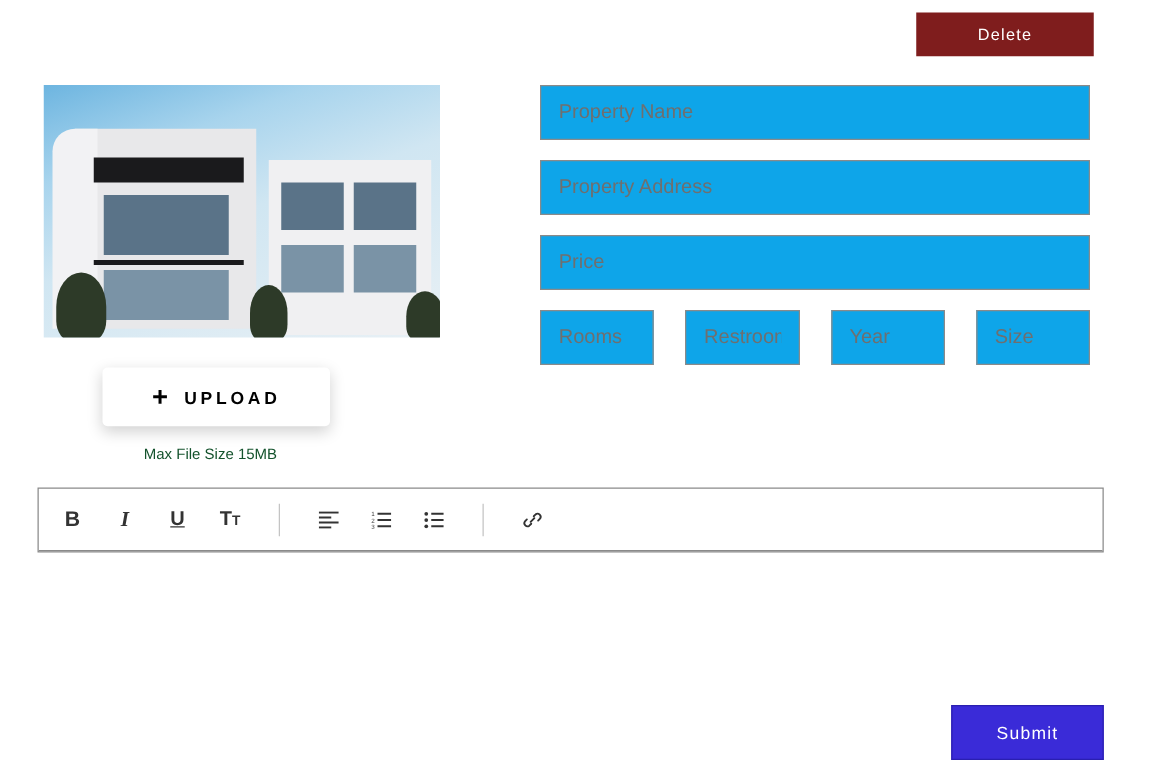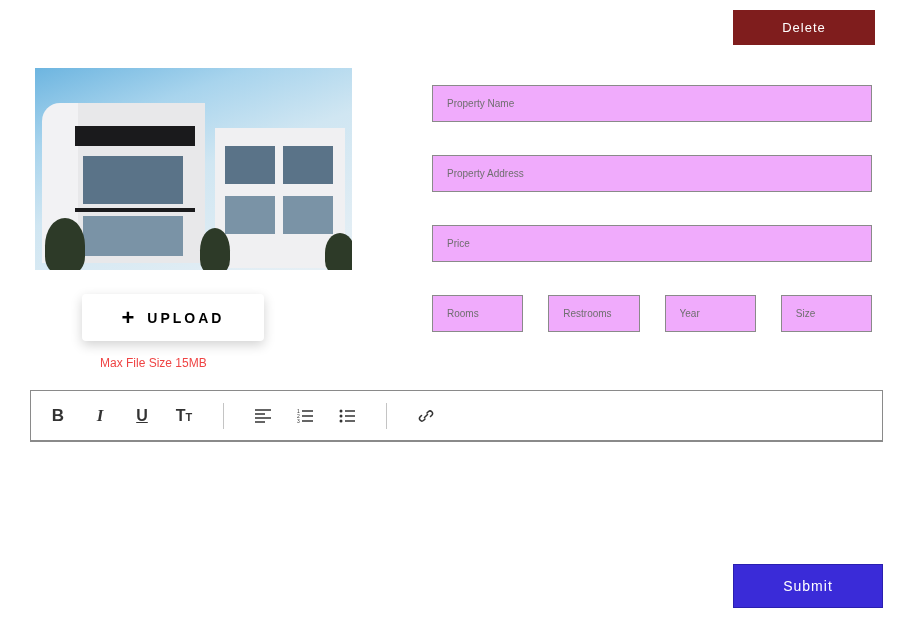--- a/index.html
+++ b/index.html
@@ -64,40 +64,39 @@
       font-family: inherit;
     }
     .upload-btn .plus {
       font-size: 22px;
       font-weight: 700;
       line-height: 1;
     }
     .file-hint {
       position: absolute;
       top: 356px;
-      left: 100px;
+      left: 115px;
       font-size: 12px;
-      color: #ef4444;
+      color: #14532d;
     }
     .fields {
       position: absolute;
       top: 68px;
       left: 432px;
       right: 49px;
     }
     .field-input {
       width: 100%;
       border: 1.5px solid #8a8a8a;
       padding: 12px 14px;
-      font-size: 10px;
+      font-size: 16px;
       color: #4a4a4a;
       margin-bottom: 16px;
       font-family: inherit;
-      background: #f0abfc;
-      margin-top: 17px;
+      background: #0ea5e9;
     }
     .field-input::placeholder {
       color: #6f6f6f;
     }
     .field-row {
       display: flex;
       gap: 25px;
       justify-content: center;
     }
     .field-row .field-input {
@@ -142,21 +141,21 @@
       color: #6f6f6f;
       font-size: 14px;
     }
     .submit-btn {
       position: absolute;
       bottom: 10px;
       right: 38px;
       background: #3a2bd8;
       color: #ffffff;
       border: 1px solid #2a1fb0;
-      width: 150px;
+      width: 122px;
       padding: 13px 0;
       font-size: 14px;
       letter-spacing: 1px;
       cursor: pointer;
       font-family: inherit;
     }
     
     .bldg {
       position: absolute;
       background: #e8e8ea;

